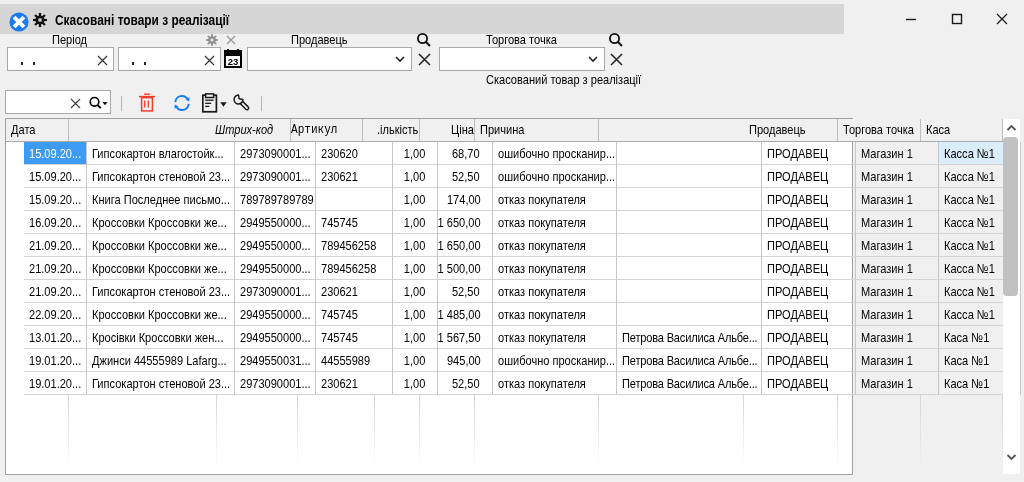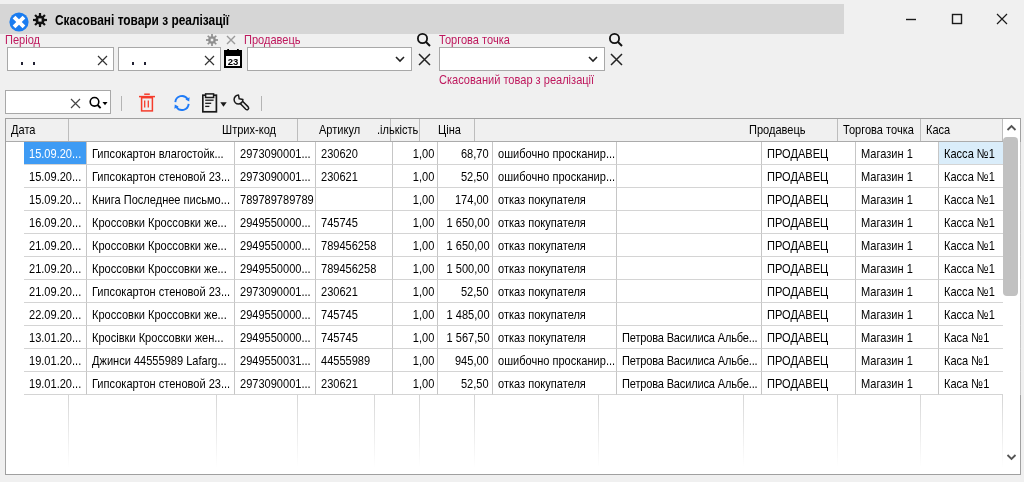--- a/index.html
+++ b/index.html
@@ -4,31 +4,31 @@
 * { margin:0; padding:0; box-sizing:border-box; }
 html,body { width:1024px; height:482px; overflow:hidden; background:#f0f0f0;
   font-family:"Liberation Sans", sans-serif; font-size:13px; color:#000; }
 .abs { position:absolute; }
 .t { display:inline-block; transform:scaleX(0.85); transform-origin:0 50%; white-space:nowrap; }
 .r .t, .rt { transform-origin:100% 50%; }
 
 #titlebar { position:absolute; left:0; top:4px; width:844px; height:30px; background:#d6d6d6; }
 #apptitle { position:absolute; left:55px; top:8px; font-size:14px; font-weight:bold; }
 
-.lbl { position:absolute; color:#be185d; font-size:13px; }
+.lbl { position:absolute; color:#000000; font-size:13px;margin-left:47px; }
 .inp { position:absolute; background:#fff; border:1px solid #a8a8a8; }
 
-#grid { position:absolute; left:5px; top:118px; width:1016px; height:357px; background:#fff; border:1px solid #a0a0a0; }
+#grid { position:absolute; left:5px; top:118px; width:848px; height:357px; background:#fff; border:1px solid #a0a0a0; }
 #ghead { position:absolute; left:0; top:0; width:997px; height:23px; background:#f0f0f0; border-bottom:1px solid #ababab; }
 .hc { position:absolute; top:0; height:22px; line-height:22px; padding-left:5px; border-right:1px solid #bdbdbd; overflow:hidden; white-space:nowrap; }
-.hc.r { text-align:right; padding-right:13px; padding-left:0; }
+.hc.r { text-align:right; padding-right:0; padding-left:0; }
 .hc.b { font-weight:bold; }
 #dtable { position:absolute; left:18px; top:23px; border-collapse:separate; border-spacing:0; table-layout:fixed; width:997px; }
 #dtable td { height:23px; padding:0 5px 0 5px; border-right:1px solid #c6c6c6; border-bottom:1px solid #d4d4d4; white-space:nowrap; overflow:hidden; font-size:13px; }
-#dtable td.r { text-align:right; padding-right:3px; direction:rtl; }
+#dtable td.r { text-align:right; padding-right:12px; direction:rtl; }
 #dtable td.r .t { direction:ltr; unicode-bidi:isolate; }
 #dtable td.vd .t { letter-spacing:-0.2px; }
 #dtable td.sel { background:#3e9bf4; color:#fff; }
 #dtable td.hl { background:#daedfa; }
 .fv { position:absolute; top:276px; bottom:1px; width:1px; background:linear-gradient(#d5d5d5, rgba(220,220,220,0) 92%); }
 #vsb { position:absolute; left:997px; top:0; width:17px; height:355px; background:#fff; }
 #vthumb { position:absolute; left:0px; top:18px; width:15px; height:159px; background:#c1c1c1; border-radius:4px; }
 .sep { position:absolute; width:1px; height:15px; background:#b4b4b4; }
 svg { position:absolute; }
 </style></head>
@@ -175,24 +175,25 @@
   </svg>
 
 <svg style="left:233px; top:94px;" width="18" height="18" viewBox="0 0 18 18">
   <path d="M 8.8 6.5 L 15.2 12.9 A 1.7 1.7 0 0 1 12.8 15.3 L 6.5 8.8 Z" fill="#f0f0f0" stroke="#1a1a1a" stroke-width="1.5" stroke-linejoin="round"></path>
   <path d="M 9.9 5.5 A 4.4 4.4 0 1 1 5.5 1.1 L 6.21 4.79 Z" fill="#f0f0f0" stroke="#1a1a1a" stroke-width="1.5" stroke-linejoin="round"></path>
 </svg>
 
 <div id="grid">
   <div id="ghead">
 <div class="hc" style="left:0px;width:63px;"><span class="t">Дата</span></div>
-<div class="hc" style="left:211px;width:81px;"><span class="t">Штрих-код</span></div>
-<div class="hc" style="left:308px;width:77px;"><span class="t">Артикул</span></div>
+<div class="hc" style="left:204px;width:81px;font-style:italic;"><span class="t">Штрих-код</span></div>
+<div class="hc" style="left:280px;width:77px;font-family:Liberation Mono, monospace;"><span class="t">Артикул</span></div>
 <div class="hc" style="left:369px;width:45px;padding-left:2px;"><span class="t">.ількість</span></div>
 <div class="hc r" style="left:414px;width:55px;"><span class="t">Ціна</span></div>
+<div class="hc" style="left:469px;width:124px;"><span class="t">Причина</span></div>
 <div class="hc" style="left:738px;width:94px;"><span class="t">Продавець</span></div>
 <div class="hc" style="left:832px;width:83px;"><span class="t">Торгова точка</span></div>
 <div class="hc" style="left:915px;width:82px;"><span class="t">Каса</span></div>
   </div>
   <table id="dtable">
     <colgroup>
         <col style="width:63px">
         <col style="width:148px">
         <col style="width:81px">
         <col style="width:77px">

